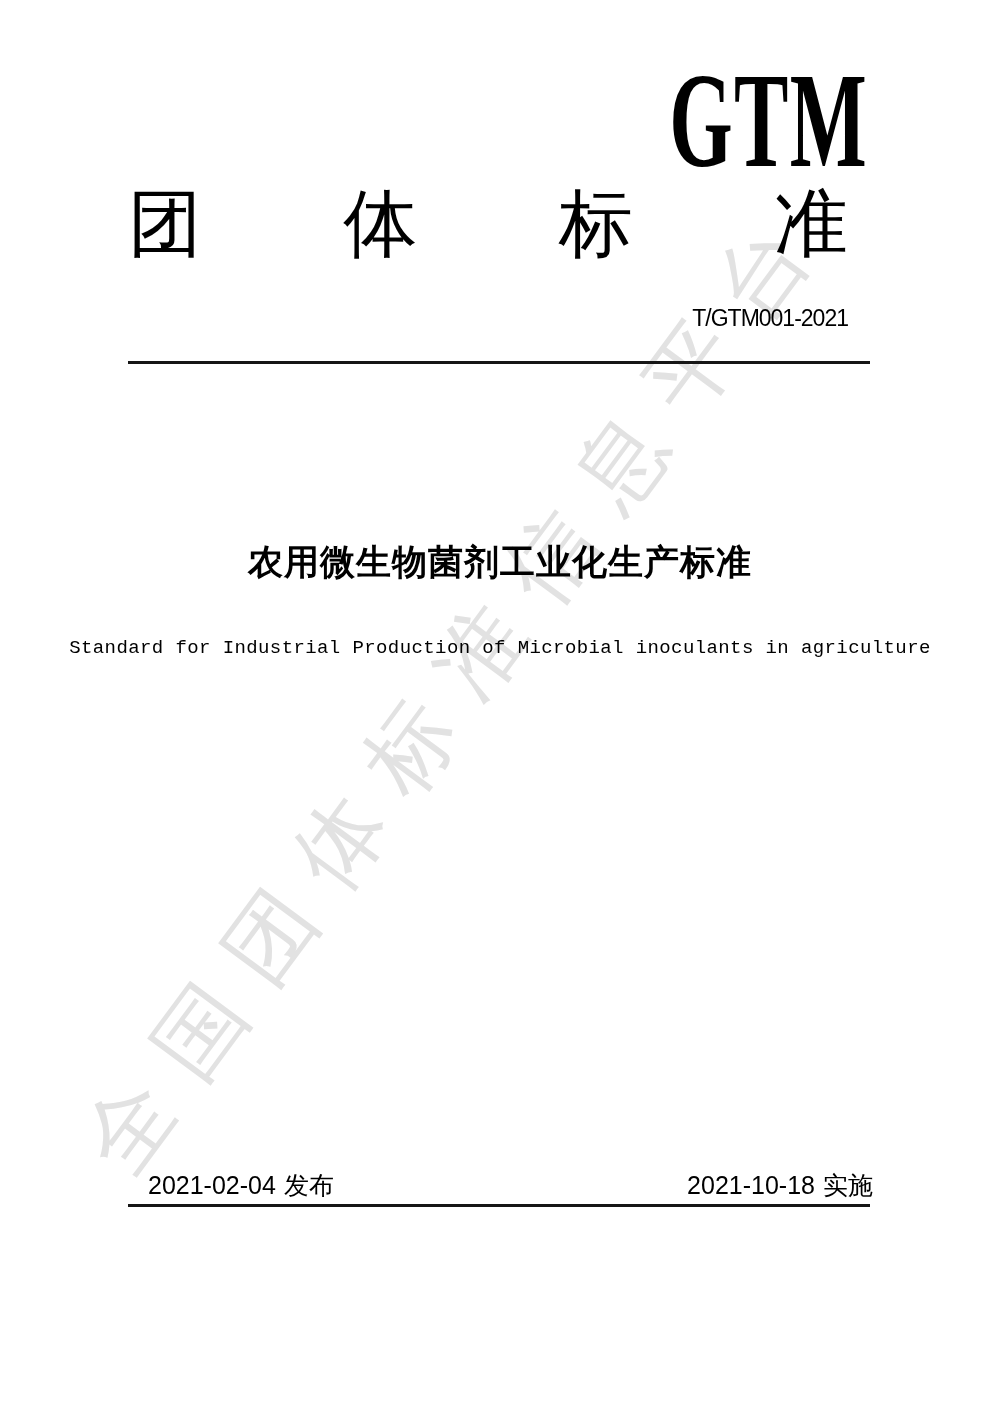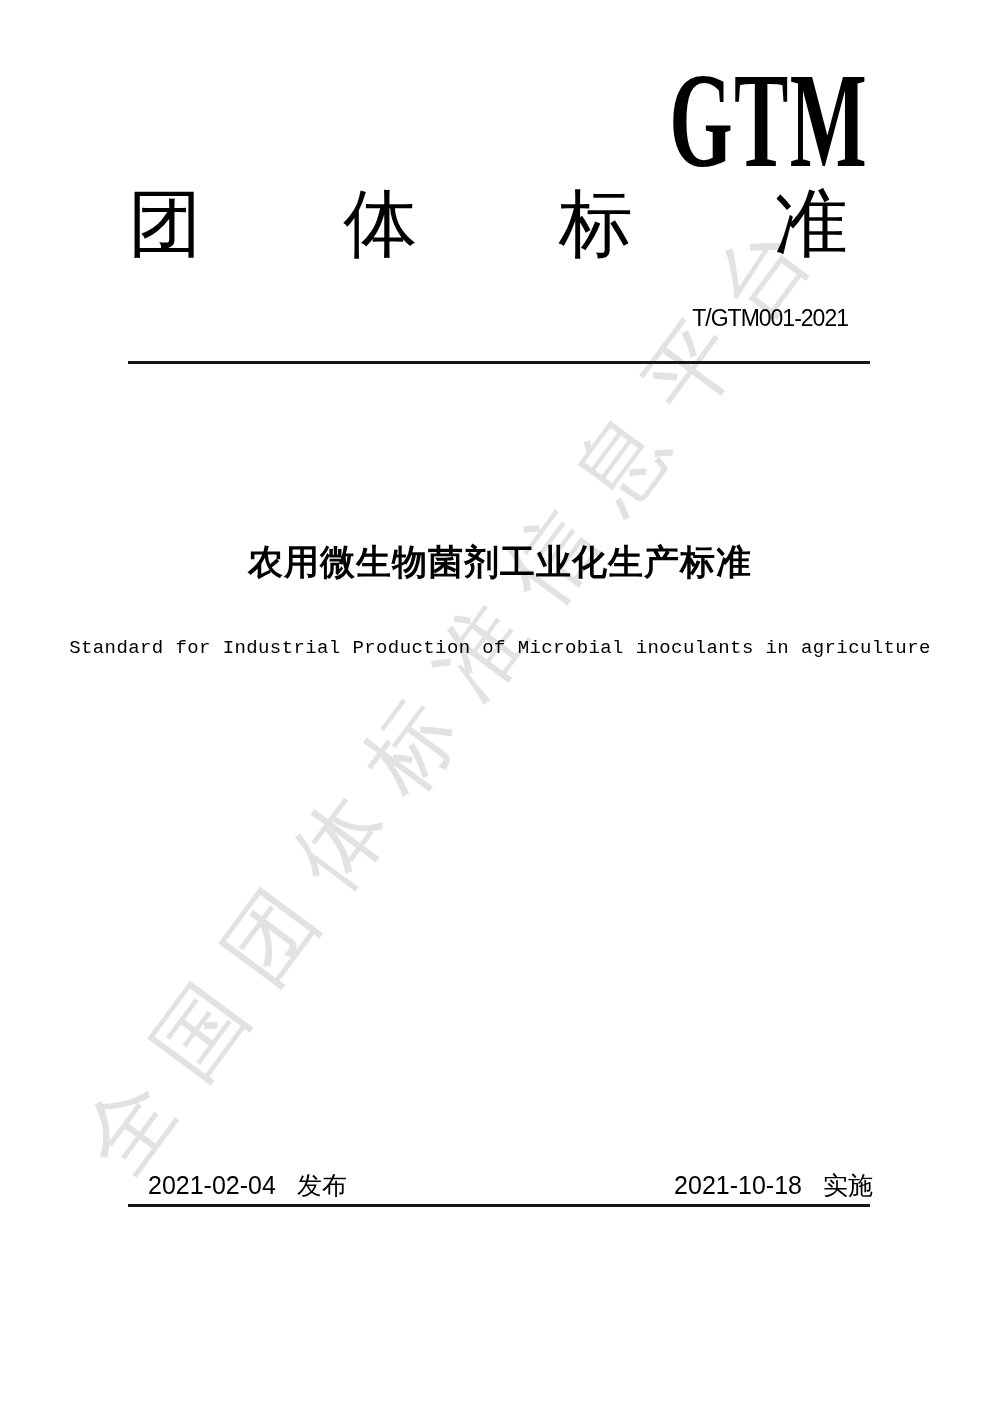--- a/index.html
+++ b/index.html
@@ -113,21 +113,21 @@
     left: 128px;
     top: 1172px;
     width: 745px;
     display: flex;
     justify-content: space-between;
     font-family: "Liberation Sans", sans-serif;
     font-size: 25px;
     line-height: 1.1;
   }
   .dates-row .date-num { letter-spacing: 0px; margin-left: 20px; }
-  .dates-row .date-label { margin-left: 21px; }
+  .dates-row .date-label { margin-left: 8px; }
 
   .publisher-row {
     position: absolute;
     left: 0;
     right: 0;
     top: 1260px;
     text-align: center;
     font-family: "Liberation Serif", serif;
     font-size: 23px;
     line-height: 1.3;

